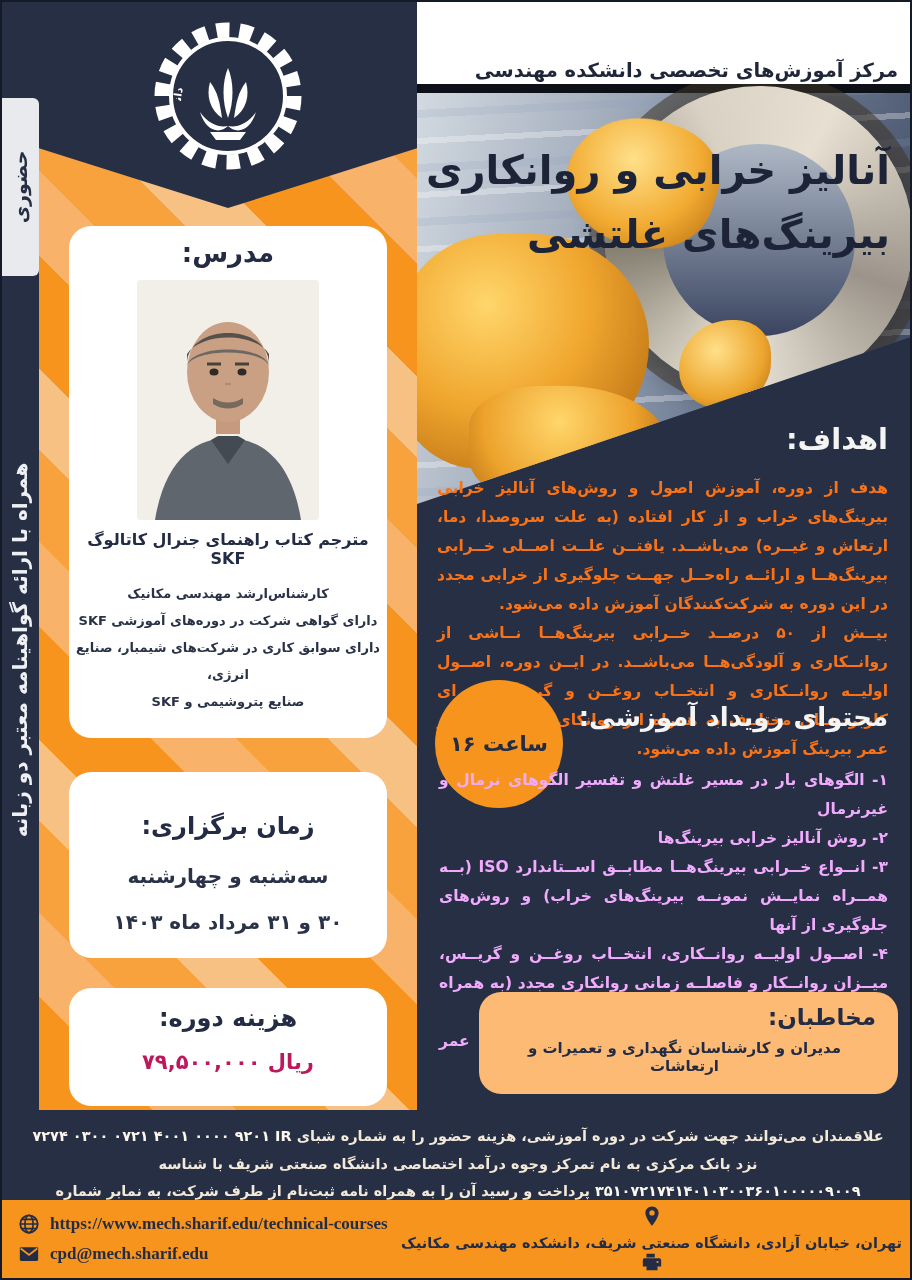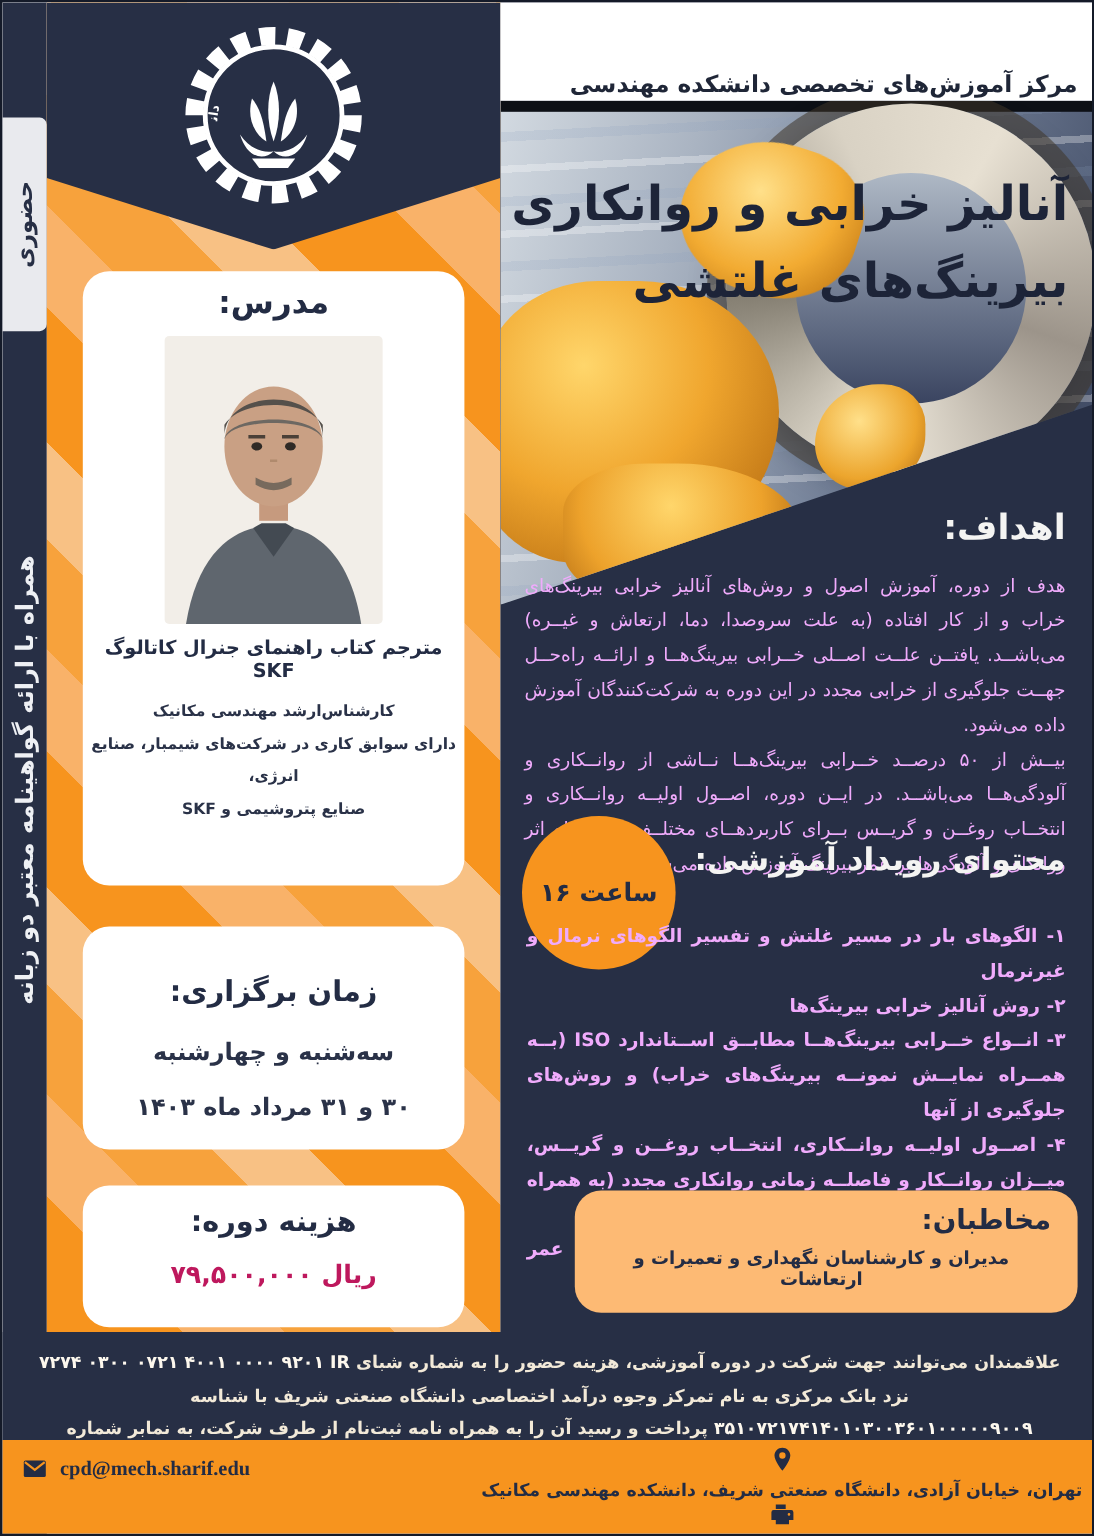--- a/index.html
+++ b/index.html
@@ -59,22 +59,22 @@
     background:radial-gradient(circle at 35% 30%,#ffd66b,#f0a62e 45%,#b96f12 88%);}
   .blob2{left:150px;top:34px;width:150px;height:128px;border-radius:58% 42% 50% 50%;transform:rotate(18deg);
     background:radial-gradient(circle at 40% 35%,#ffe08a,#f2ab32 55%,#c07714 92%);}
   .blob3{left:52px;top:302px;width:200px;height:118px;border-radius:40% 60% 55% 45%;
     background:radial-gradient(circle at 45% 30%,#ffd66b,#eda22b 55%,#a96410 95%);}
   .blob4{left:262px;top:236px;width:92px;height:88px;border-radius:60% 40% 55% 45%;
     background:radial-gradient(circle at 40% 35%,#ffe08a,#eca52d 60%,#b16a12 95%);}
   .hero-title{position:absolute;right:24px;top:54px;text-align:right;z-index:5;}
   .hero-title div{font-size:40px;line-height:64px;font-weight:800;color:#1d2438;}
   .goals-heading{position:absolute;top:420px;right:26px;font-size:29px;font-weight:800;color:#f4f4f2;}
-  .goals-text{position:absolute;top:472px;right:26px;left:20px;color:#f0abfc;
-    font-size:15.5px;line-height:29px;font-weight:400;text-align:justify;}
+  .goals-text{position:absolute;top:472px;right:26px;left:20px;color:#f97316;
+    font-size:15.5px;line-height:29px;font-weight:700;text-align:justify;}
   .goals-text p{margin:0;}
   .badge{position:absolute;left:18px;top:678px;width:128px;height:128px;border-radius:50%;
     background:#f7941e;display:flex;align-items:center;justify-content:center;
     font-size:21px;font-weight:800;color:#232c44;}
   .content-heading{position:absolute;top:700px;right:26px;font-size:26px;font-weight:700;color:#f4f4f2;}
   .content-list{position:absolute;top:764px;right:26px;left:22px;color:#f0abfc;
     font-size:15.5px;line-height:29px;font-weight:600;text-align:justify;}
   .audience{position:absolute;left:62px;right:16px;top:990px;height:102px;background:#fdba74;
     border-radius:22px;padding:12px 22px 0 14px;}
   .audience-heading{font-size:23px;font-weight:800;color:#232c44;text-align:right;}
@@ -139,20 +139,21 @@
         <path d="M50 86 C54 64 128 64 132 86 C126 68 56 68 50 86 Z" fill="#6d6862"></path>
         <path d="M70 84 L84 84 M98 84 L112 84" stroke="#4a4038" stroke-width="3"></path>
         <ellipse cx="77" cy="92" rx="4.5" ry="3.5" fill="#2f2a26"></ellipse>
         <ellipse cx="105" cy="92" rx="4.5" ry="3.5" fill="#2f2a26"></ellipse>
         <path d="M88 104 L94 104" stroke="#b08a6d" stroke-width="2"></path>
         <path d="M76 118 C86 124 96 124 106 118 L106 124 C96 130 86 130 76 124 Z" fill="#776a5d"></path>
       </svg>
       <div class="instructor-role">مترجم کتاب راهنمای جنرال کاتالوگ SKF</div>
       <div class="creds">
         <div>کارشناس‌ارشد مهندسی مکانیک</div>
+        <div>دارای گواهی شرکت در دوره‌های آموزشی SKF</div>
         <div>دارای سوابق کاری در شرکت‌های شیمبار، صنایع انرژی،</div>
         <div>صنایع پتروشیمی و SKF</div>
       </div>
     </div>
 
     <div class="card card-schedule">
       <div class="sched-heading">زمان برگزاری:</div>
       <div class="sched-days">سه‌شنبه و چهارشنبه</div>
       <div class="sched-dates">۳۰ و ۳۱ مرداد ماه ۱۴۰۳</div>
     </div>
@@ -238,20 +239,28 @@
         <svg class="ficon" viewBox="0 0 24 24">
           <path fill="#232c44" d="M6.6 10.8c1.4 2.8 3.8 5.1 6.6 6.6l2.2-2.2c.3-.3.7-.4 1-.2 1.1.4 2.3.6 3.6.6.6 0 1 .4 1 1V20c0 .6-.4 1-1 1C10.6 21 3 13.4 3 4c0-.6.4-1 1-1h3.5c.6 0 1 .4 1 1 0 1.2.2 2.4.6 3.6.1.3 0 .7-.2 1l-2.3 2.2z"></path>
         </svg>
         <span class="txt ltr">۰۹۳۹۱۷۵۶۵۲۶ - ۶۶۱۶۵۵۰۹ - ۶۶۱۶۵۵۰۰ - ۶۶۱۶۵۵۷۳</span>
       </div>
     </div>
 
     <div class="f-left">
       <div class="f-lrow">
         <svg class="ficon" viewBox="0 0 24 24">
+          <circle cx="12" cy="12" r="9.5" fill="none" stroke="#232c44" stroke-width="2"></circle>
+          <ellipse cx="12" cy="12" rx="4.5" ry="9.5" fill="none" stroke="#232c44" stroke-width="1.8"></ellipse>
+          <path d="M2.5 12h19M4 7h16M4 17h16" stroke="#232c44" stroke-width="1.8" fill="none"></path>
+        </svg>
+        <span class="txt">https://www.mech.sharif.edu/technical-courses</span>
+      </div>
+      <div class="f-lrow">
+        <svg class="ficon" viewBox="0 0 24 24">
           <rect x="2" y="4.5" width="20" height="15" rx="1.5" fill="#232c44"></rect>
           <path d="M3 6l9 7 9-7" fill="none" stroke="#f7941e" stroke-width="2"></path>
         </svg>
         <span class="txt">cpd@mech.sharif.edu</span>
       </div>
     </div>
   </footer>
 
 </div>
 

